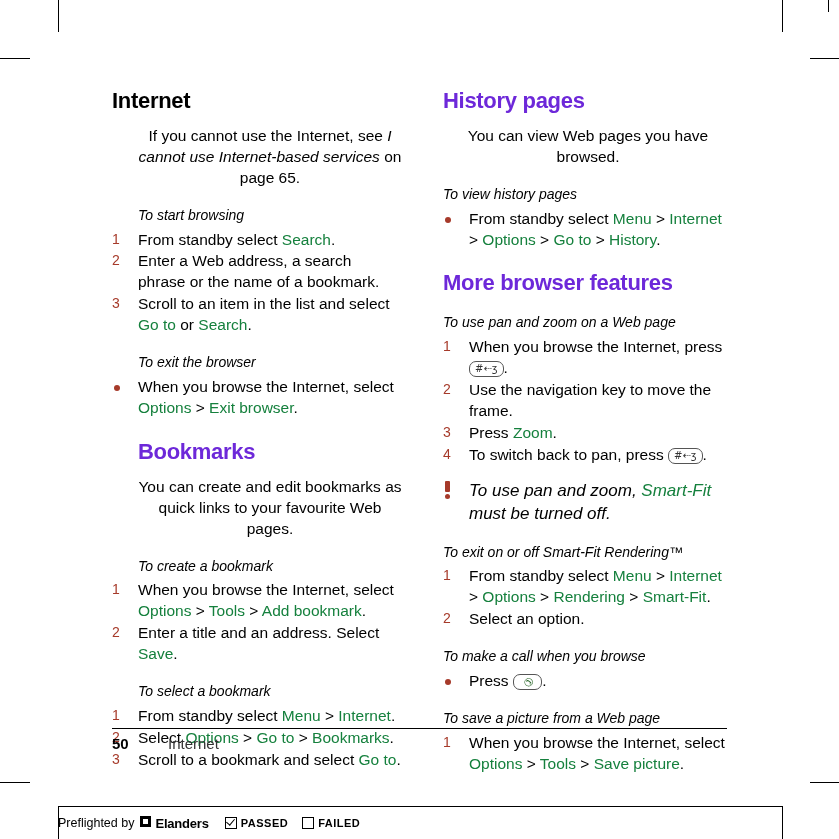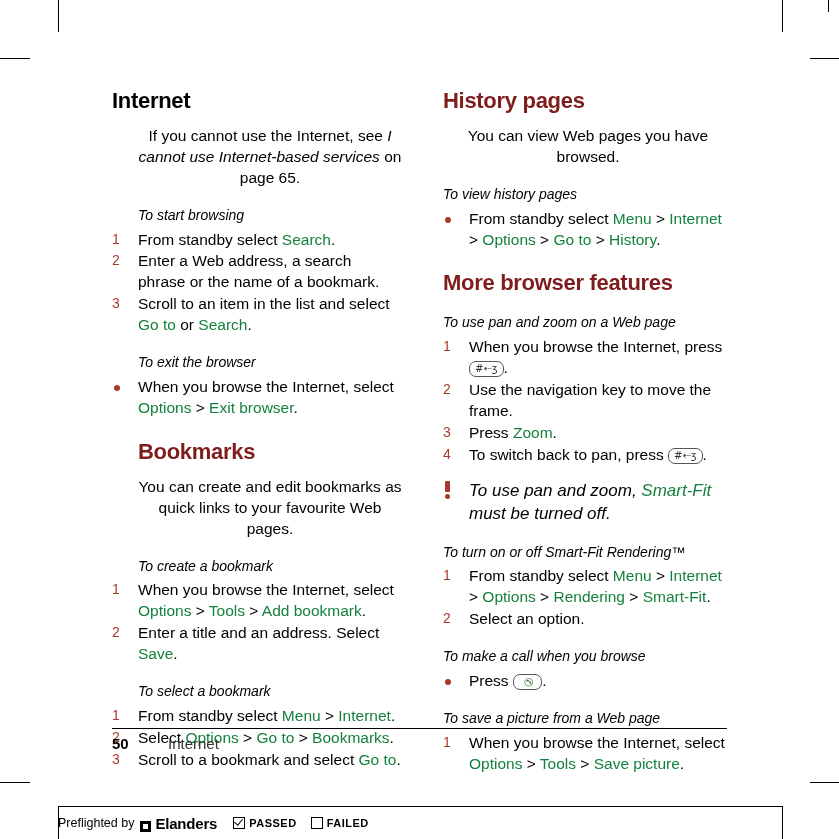--- a/index.html
+++ b/index.html
@@ -48,21 +48,21 @@
   }
   .col-left  { left: 0; }
   .col-right { left: 331px; }
 
   h1.sec {
     font-size: 22px;
     font-weight: bold;
     margin: 0 0 12px 0;
     letter-spacing: -0.3px;
   }
-  h1.sec.red { color: #7f1d1d; }
+  h1.sec.red { color: #6d28d9; }
   h2.sub {
     font-size: 14px;
     font-weight: normal;
     font-style: italic;
     margin: 18px 0 6px 0;
     line-height: 1.2;
   }
   .para {
     font-size: 15.5px;
     line-height: 1.35;
@@ -213,23 +213,23 @@
     height: 33px;
     border-top: 1px solid #000;
     box-sizing: border-box;
     display: flex;
     align-items: center;
     font-size: 12.5px;
   }
   .preflight .pf-label { margin-right: 6px; }
   .pf-logo {
     display: inline-flex;
-    align-items: flex-end;
-    font-weight: bold;
-    font-size: 15px;
+    align-items: flex-start;
+    font-weight: bold;
+    font-size: 13px;
     margin-right: 16px;
     letter-spacing: -0.2px;
   }
   .pf-logo .sq {
     display: inline-block;
     width: 11px; height: 11px;
     background: #000;
     margin-right: 4px;
     position: relative;
   }
@@ -338,21 +338,21 @@
       </ol>
 
       <div class="note">
         <span class="excl">
             <span class="bar"></span>
             <span class="pt"></span>
           </span>
         To use pan and zoom, <span class="kw">Smart-Fit</span> must be turned off.
       </div>
 
-      <h2 class="sub flush">To turn on or off Smart-Fit Rendering™</h2>
+      <h2 class="sub flush">To exit on or off Smart-Fit Rendering™</h2>
       <ol class="steps">
         <li><span class="num">1</span>From standby select <span class="kw">Menu</span> &gt; <span class="kw">Internet</span> &gt; <span class="kw">Options</span> &gt; <span class="kw">Rendering</span> &gt; <span class="kw">Smart-Fit</span>.</li>
         <li><span class="num">2</span>Select an option.</li>
       </ol>
 
       <h2 class="sub flush">To make a call when you browse</h2>
       <ul class="bullets">
         <li><span class="dot"></span>Press <span class="key call"><span class="phone">✆</span></span>.</li>
       </ul>
 

